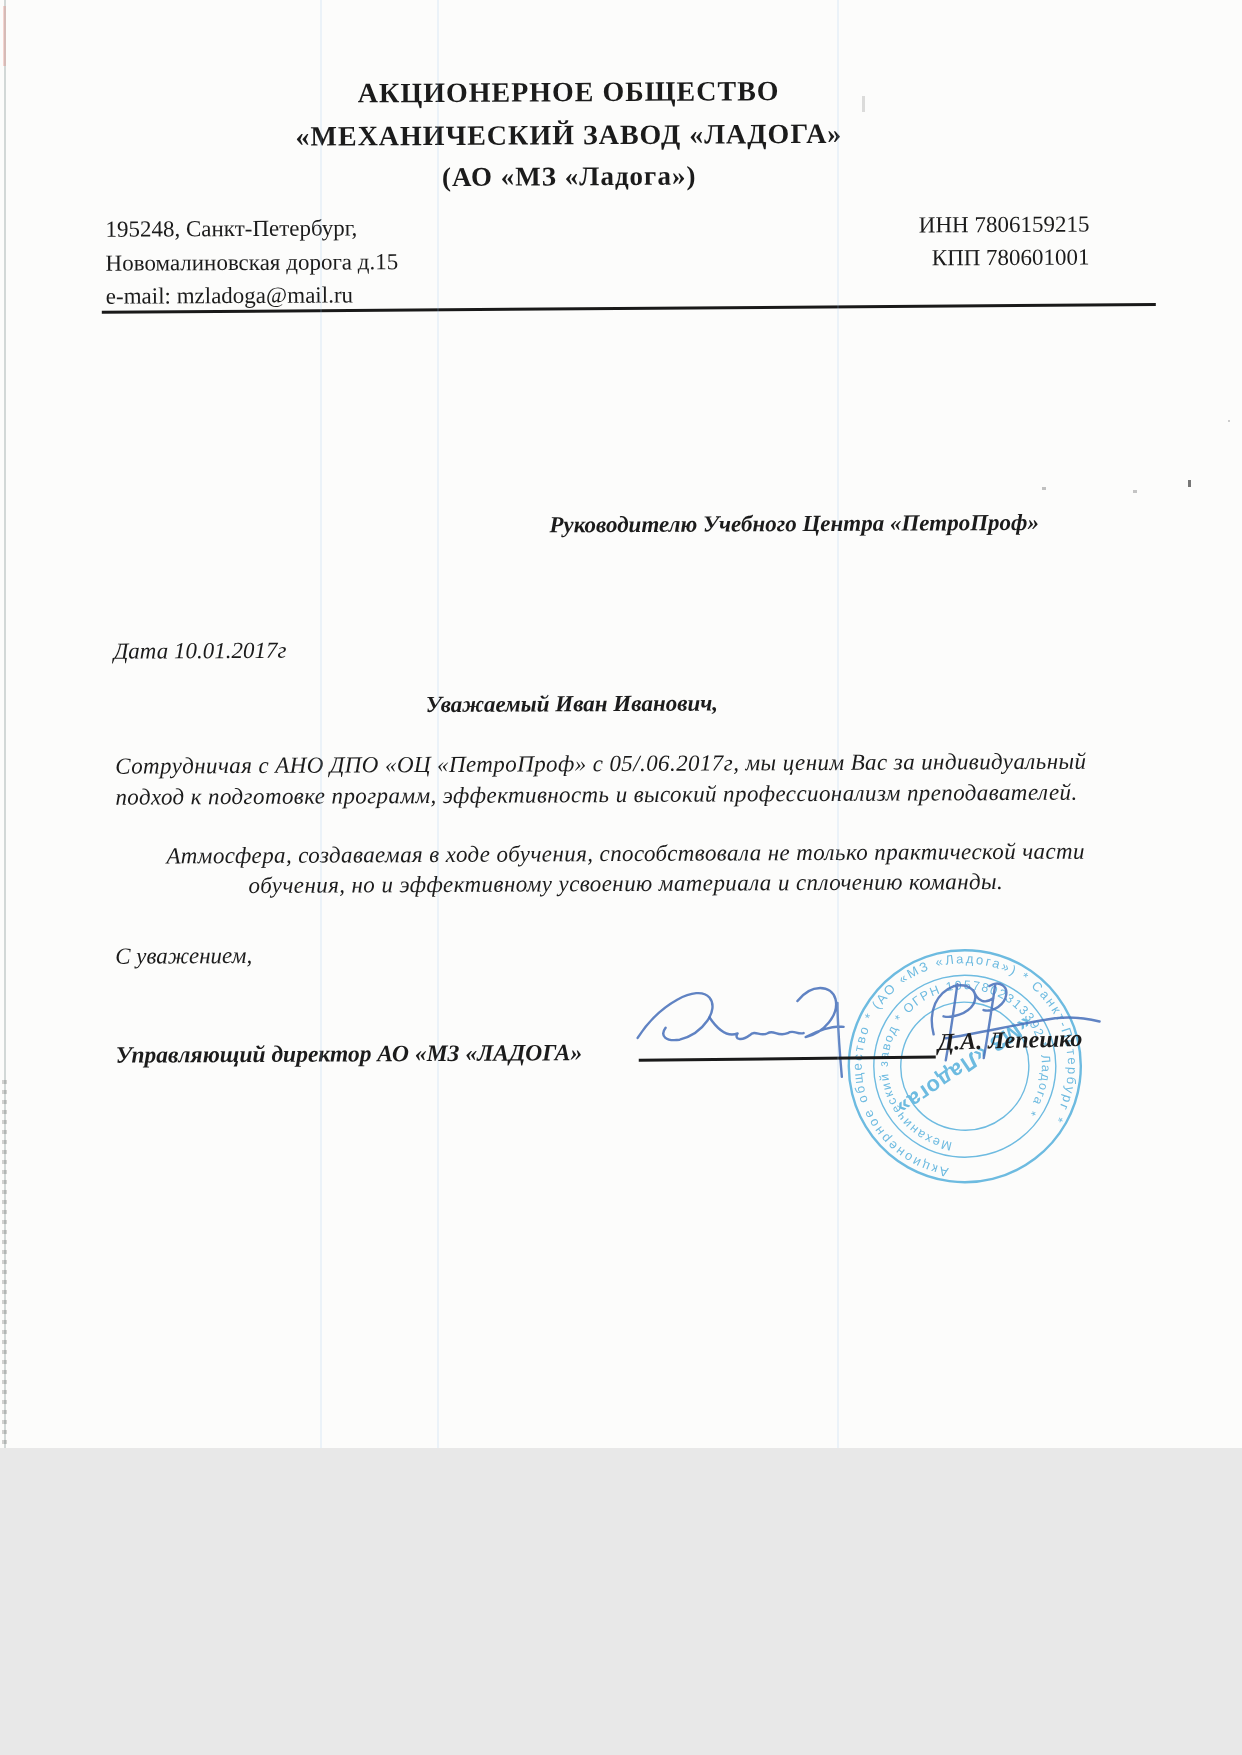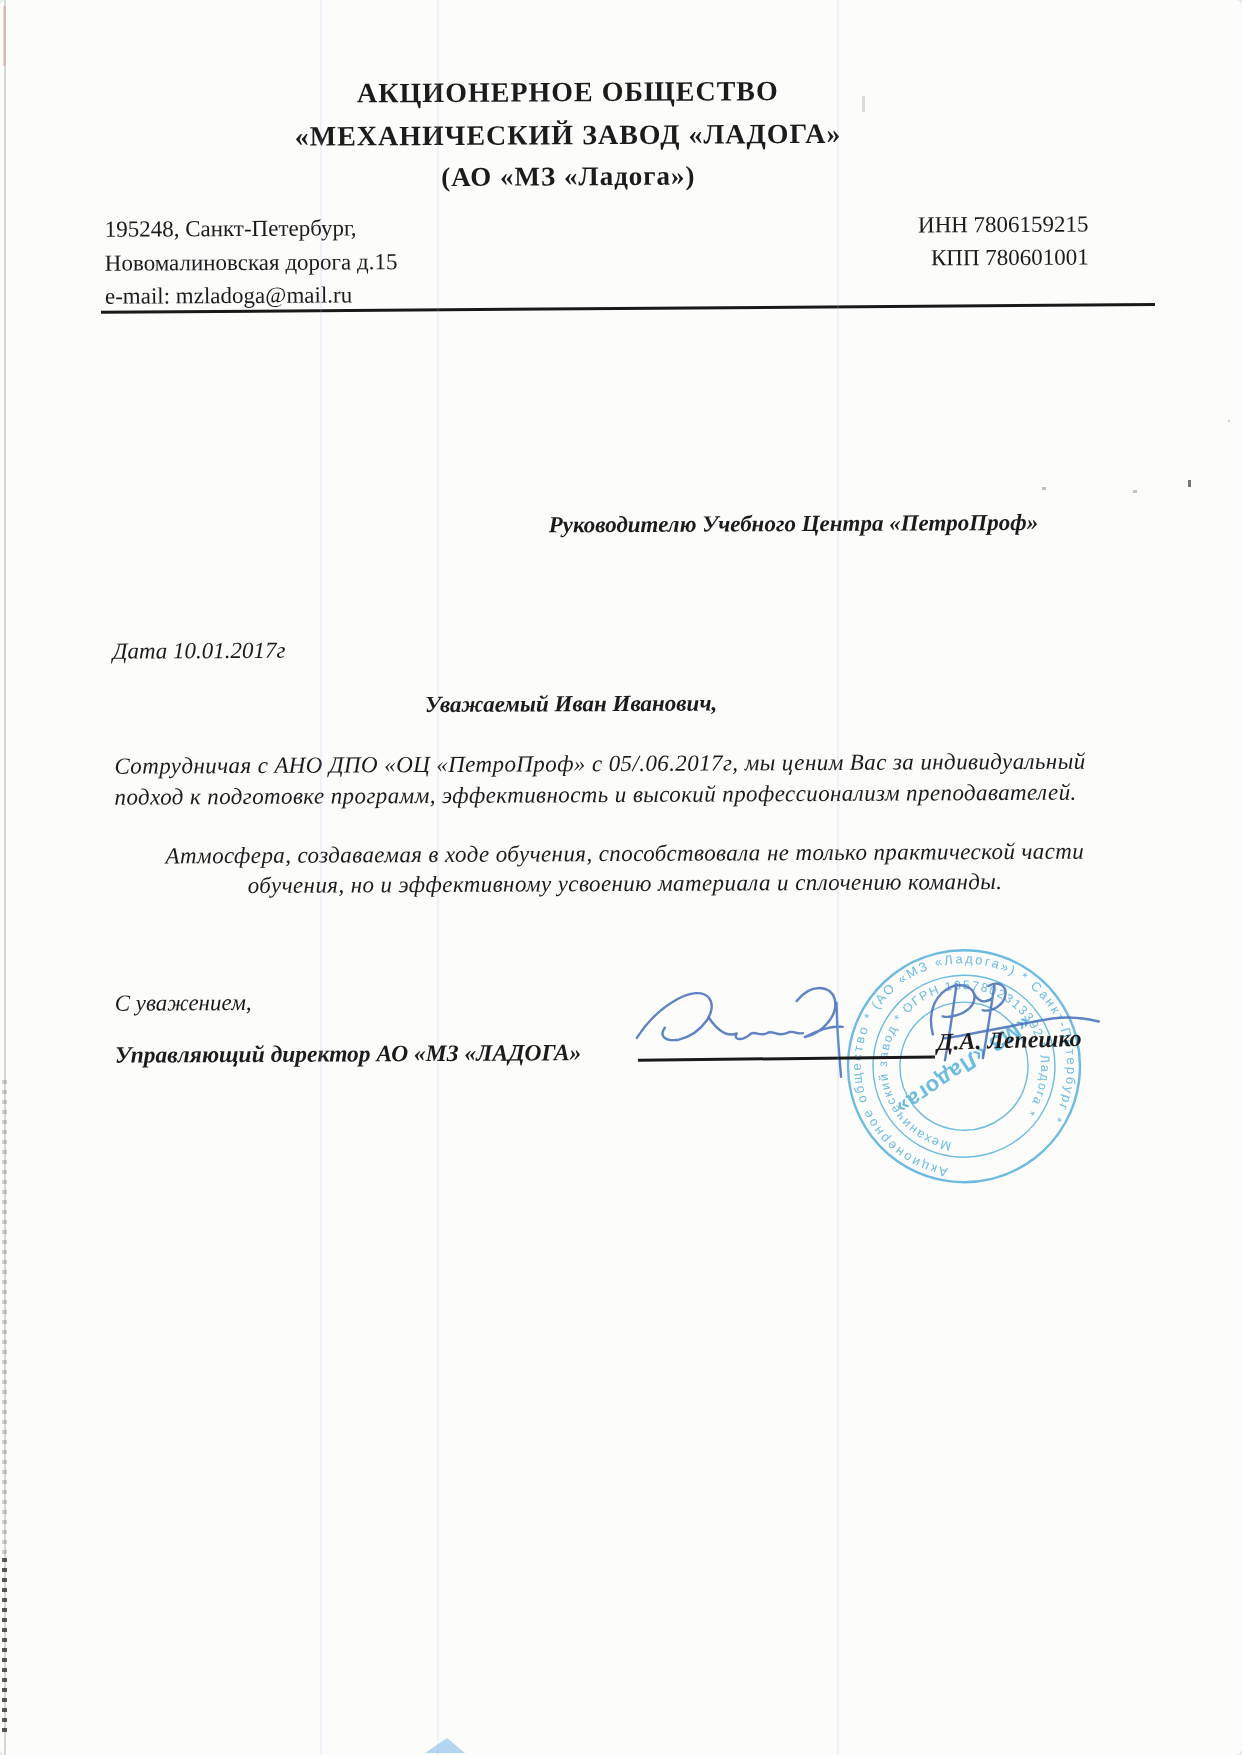--- a/index.html
+++ b/index.html
@@ -2,42 +2,42 @@
 <html style="--ink: #1b1b1b; --signature_blue: #4a72bb; --stamp_blue: #45a8d9;"><head>
 <meta charset="utf-8">
 <style>
   :root{
     --ink:#1b1b1b;
     --signature_blue:#4a72bb;
     --stamp_blue:#45a8d9;
   }
   html,body{margin:0;padding:0;background:#e8e8e8;}
   .page{
-    position:relative;width:1242px;height:1755px;margin:0 auto;
+    position:relative;width:1242px;height:1448px;margin:0 auto;
     background:#fcfcfb;overflow:hidden;
-    font-family:"Liberation Serif","DejaVu Serif",serif;color:var(--ink);border-radius:6px;
+    font-family:"Liberation Serif","DejaVu Serif",serif;color:var(--ink);
   }
   .content{position:absolute;inset:0;transform:rotate(-0.3deg);transform-origin:50% 50%;}
   .abs{position:absolute;}
   
   .org-line{left:105px;width:934px;text-align:center;font-weight:bold;font-size:28px;letter-spacing:1px;white-space:nowrap;}
   .org-1{top:76px;}
   .org-2{top:119px;}
   .org-3{top:161px;font-size:27px;}
   .addr{left:108px;top:210px;font-size:23px;line-height:33.5px;}
   .tax{left:800px;top:210px;width:292px;text-align:right;font-size:23px;line-height:33px;}
   .rule{left:104px;top:307px;width:1054px;height:3px;background:#191919;transform:rotate(-0.12deg);}
   
   .recipient{left:440px;top:512px;width:600px;text-align:right;font-size:23px;font-weight:bold;font-style:italic;white-space:nowrap;}
   .date-line{left:114px;top:636px;font-size:23px;font-style:italic;}
   .salutation{left:105px;top:691px;width:934px;text-align:center;font-size:23px;font-weight:bold;font-style:italic;}
   .para{font-size:23px;font-style:italic;letter-spacing:.4px;}
   .para-1{left:115px;top:748px;width:1035px;line-height:31px;}
   .para-2{left:105px;top:839px;width:1040px;line-height:30px;text-align:center;}
-  .closing{left:114px;top:988px;font-size:23px;font-style:italic;}
+  .closing{left:114px;top:941px;font-size:23px;font-style:italic;}
   .signer-title{left:114px;top:1039px;font-size:23.5px;font-weight:bold;font-style:italic;white-space:nowrap;}
   .sig-line{left:637px;top:1058px;width:297px;height:2.6px;background:#1a1a1a;transform:rotate(-0.3deg);}
   .signer-name{left:936px;top:1029px;font-size:24px;font-weight:bold;font-style:italic;transform:rotate(-1.3deg);white-space:nowrap;}
   
   .stamp{left:843px;top:948px;width:240px;height:240px;}
   .stamp circle{fill:none;stroke:var(--stamp_blue);}
   .stamp .ring-guide{fill:none;stroke:none;}
   .stamp text{fill:var(--stamp_blue);font-family:"Liberation Sans","DejaVu Sans",sans-serif;}
   .ring-a{font-size:13px;letter-spacing:2.2px;}
   .ring-b{font-size:12.5px;letter-spacing:1.6px;}

